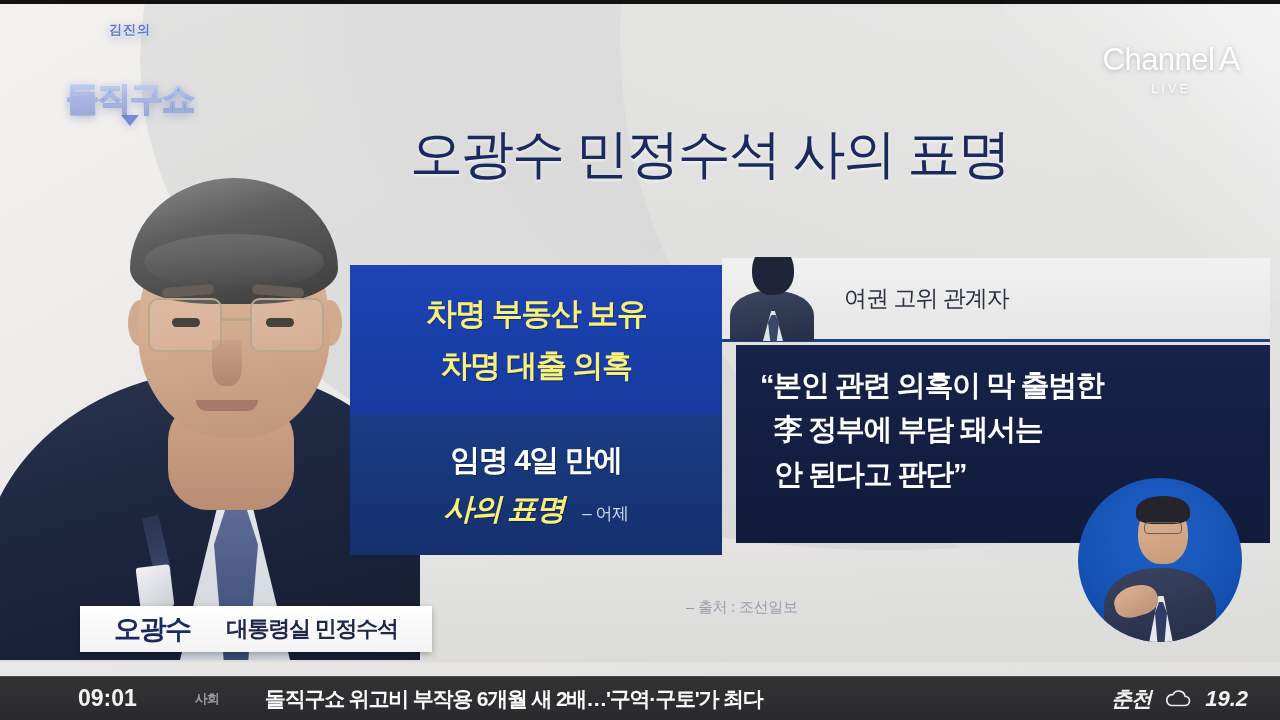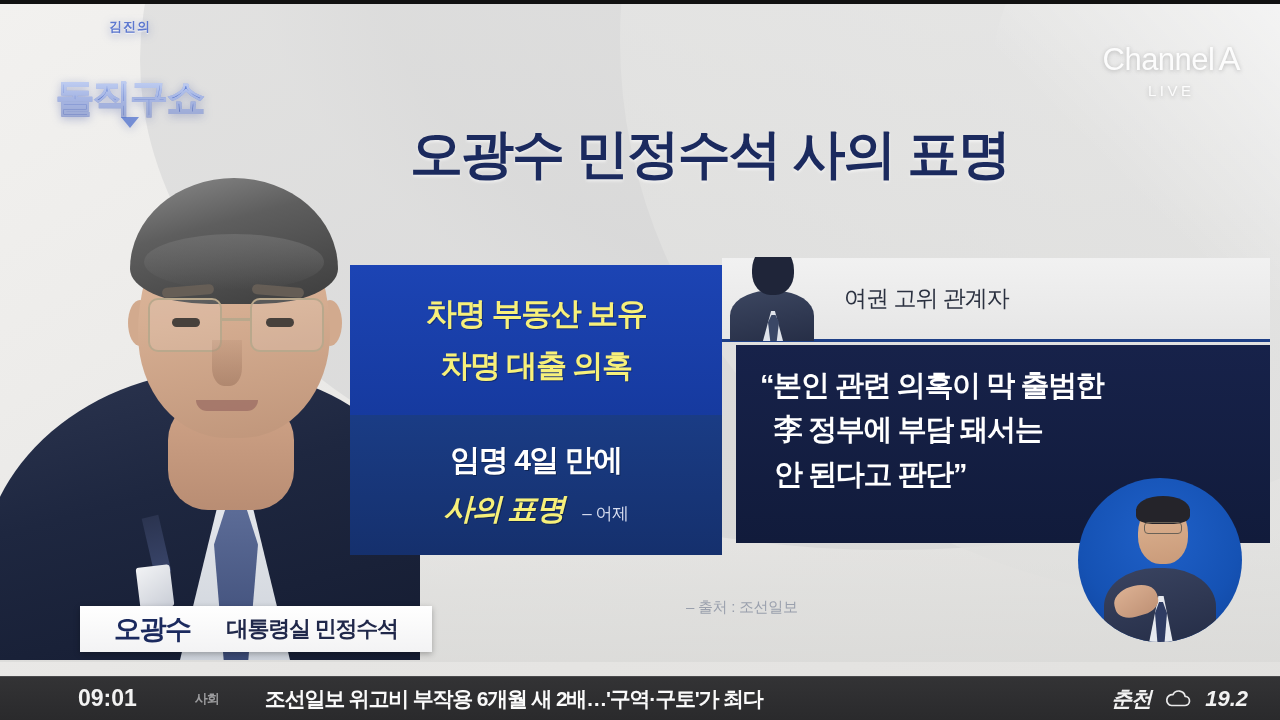--- a/index.html
+++ b/index.html
@@ -50,47 +50,47 @@
     position:absolute; left:50px; top:30px; width:160px; height:86px;
     display:flex; flex-direction:column; align-items:center; justify-content:center;
     filter:drop-shadow(0 2px 5px rgba(60,80,160,.35));
   }
   .show-logo .sub{
     font-size:13px; font-weight:700; letter-spacing:1px;
     color:#5d78cf; margin-bottom:1px;
     text-shadow:0 1px 1px rgba(255,255,255,.8);
   }
   .show-logo .main{
-    font-size:38px; font-weight:700; letter-spacing:-1px; line-height:1;
+    font-size:33px; font-weight:700; letter-spacing:-1px; line-height:1;
     background:linear-gradient(180deg,#7f9ee8 0%,#3d5fc4 48%,#24409d 100%);
     -webkit-background-clip:text; background-clip:text; color:transparent;
     -webkit-text-stroke:1.2px rgba(255,255,255,.55);
     padding:2px 6px;
     margin-top:40px;
   }
   .show-logo .tail{
     width:0;height:0;margin-top:-2px;
     border-left:9px solid transparent;border-right:9px solid transparent;
     border-top:11px solid #5173cf; opacity:.75;
   }
 
   
   .chan-bug{
     position:absolute; right:40px; top:40px; text-align:center;
     color:rgba(255,255,255,.93);
     text-shadow:0 1px 4px rgba(120,120,120,.45);
   }
   .chan-bug .name{ font-size:31px; font-weight:400; letter-spacing:-.5px;text-align:center; }
   .chan-bug .name .mark{ font-weight:300; font-size:33px; margin-left:4px; }
-  .chan-bug .live{ font-size:15px; letter-spacing:3.5px; margin-top:4px; font-weight:400; }
+  .chan-bug .live{ font-size:12px; letter-spacing:3.5px; margin-top:4px; font-weight:400; }
 
   
   .headline{
     position:absolute; left:410px; top:126px; width:720px;
-    font-size:53px; font-weight:700; letter-spacing:-2px; line-height:1.05;
+    font-size:53px; font-weight:400; letter-spacing:-2px; line-height:1.05;
     color:#1b2a5e; white-space:nowrap;
     text-shadow:0 2px 3px rgba(255,255,255,.55);
   }
 
   
   .subject{
     position:absolute; left:0; top:160px; width:420px; height:500px;
     overflow:hidden;
   }
   .subject .suit{
@@ -428,21 +428,21 @@
   <div class="source">– 출처 : 조선일보</div>
 
   <div class="nameplate">
     <div class="nm">오광수</div>
     <div class="ti">대통령실 민정수석</div>
   </div>
 
   <div class="ticker">
     <div class="time">09:01</div>
     <div class="cat">사회</div>
-    <div class="news">조선일보 위고비 부작용 6개월 새 2배…'구역·구토'가 최다</div>
+    <div class="news">돌직구쇼 위고비 부작용 6개월 새 2배…'구역·구토'가 최다</div>
     <div class="wx">
       <div class="city">춘천</div>
       <span>
         <svg class="cloud-ic" viewBox="0 0 30 20" fill="none" stroke="#e9e9ea" stroke-width="1.7" stroke-linejoin="round">
           <path d="M8.5 16.5h13.2a4.6 4.6 0 0 0 .4-9.2 6.4 6.4 0 0 0-12.1-1.6 4.9 4.9 0 0 0-1.5 10.8z"></path>
         </svg>
       </span>
       <div class="temp">19.2</div>
     </div>
   </div>

